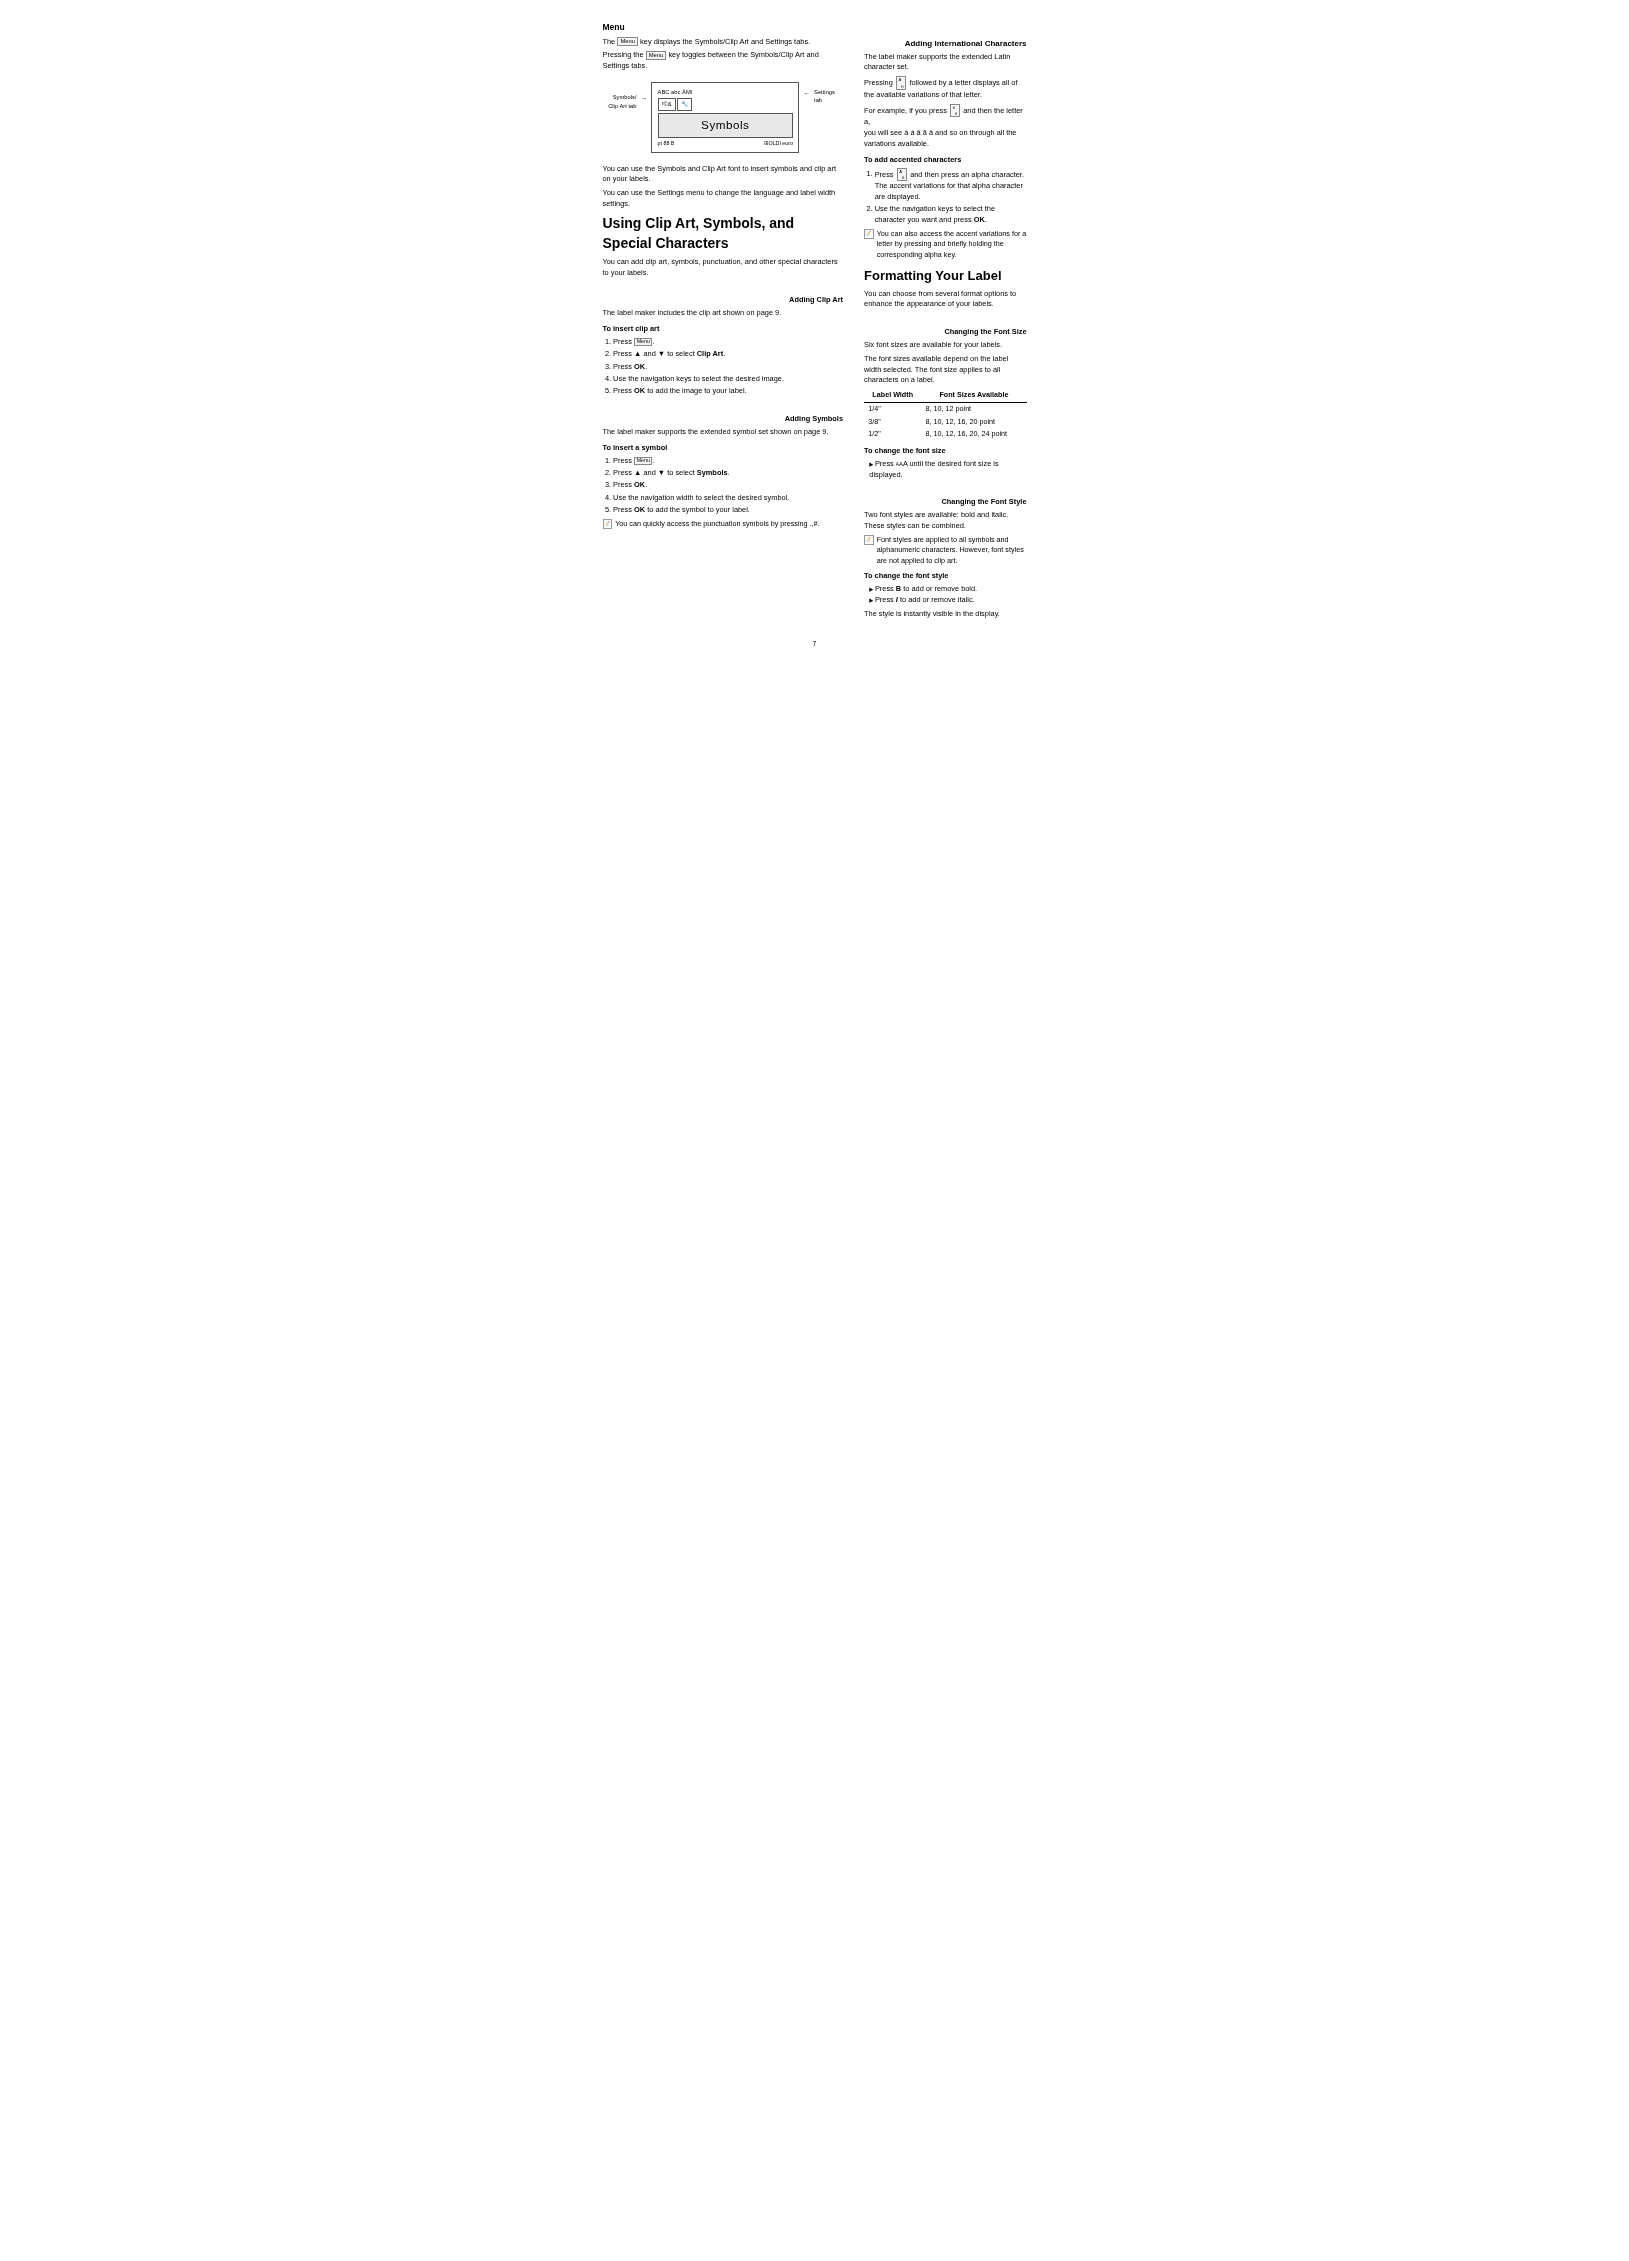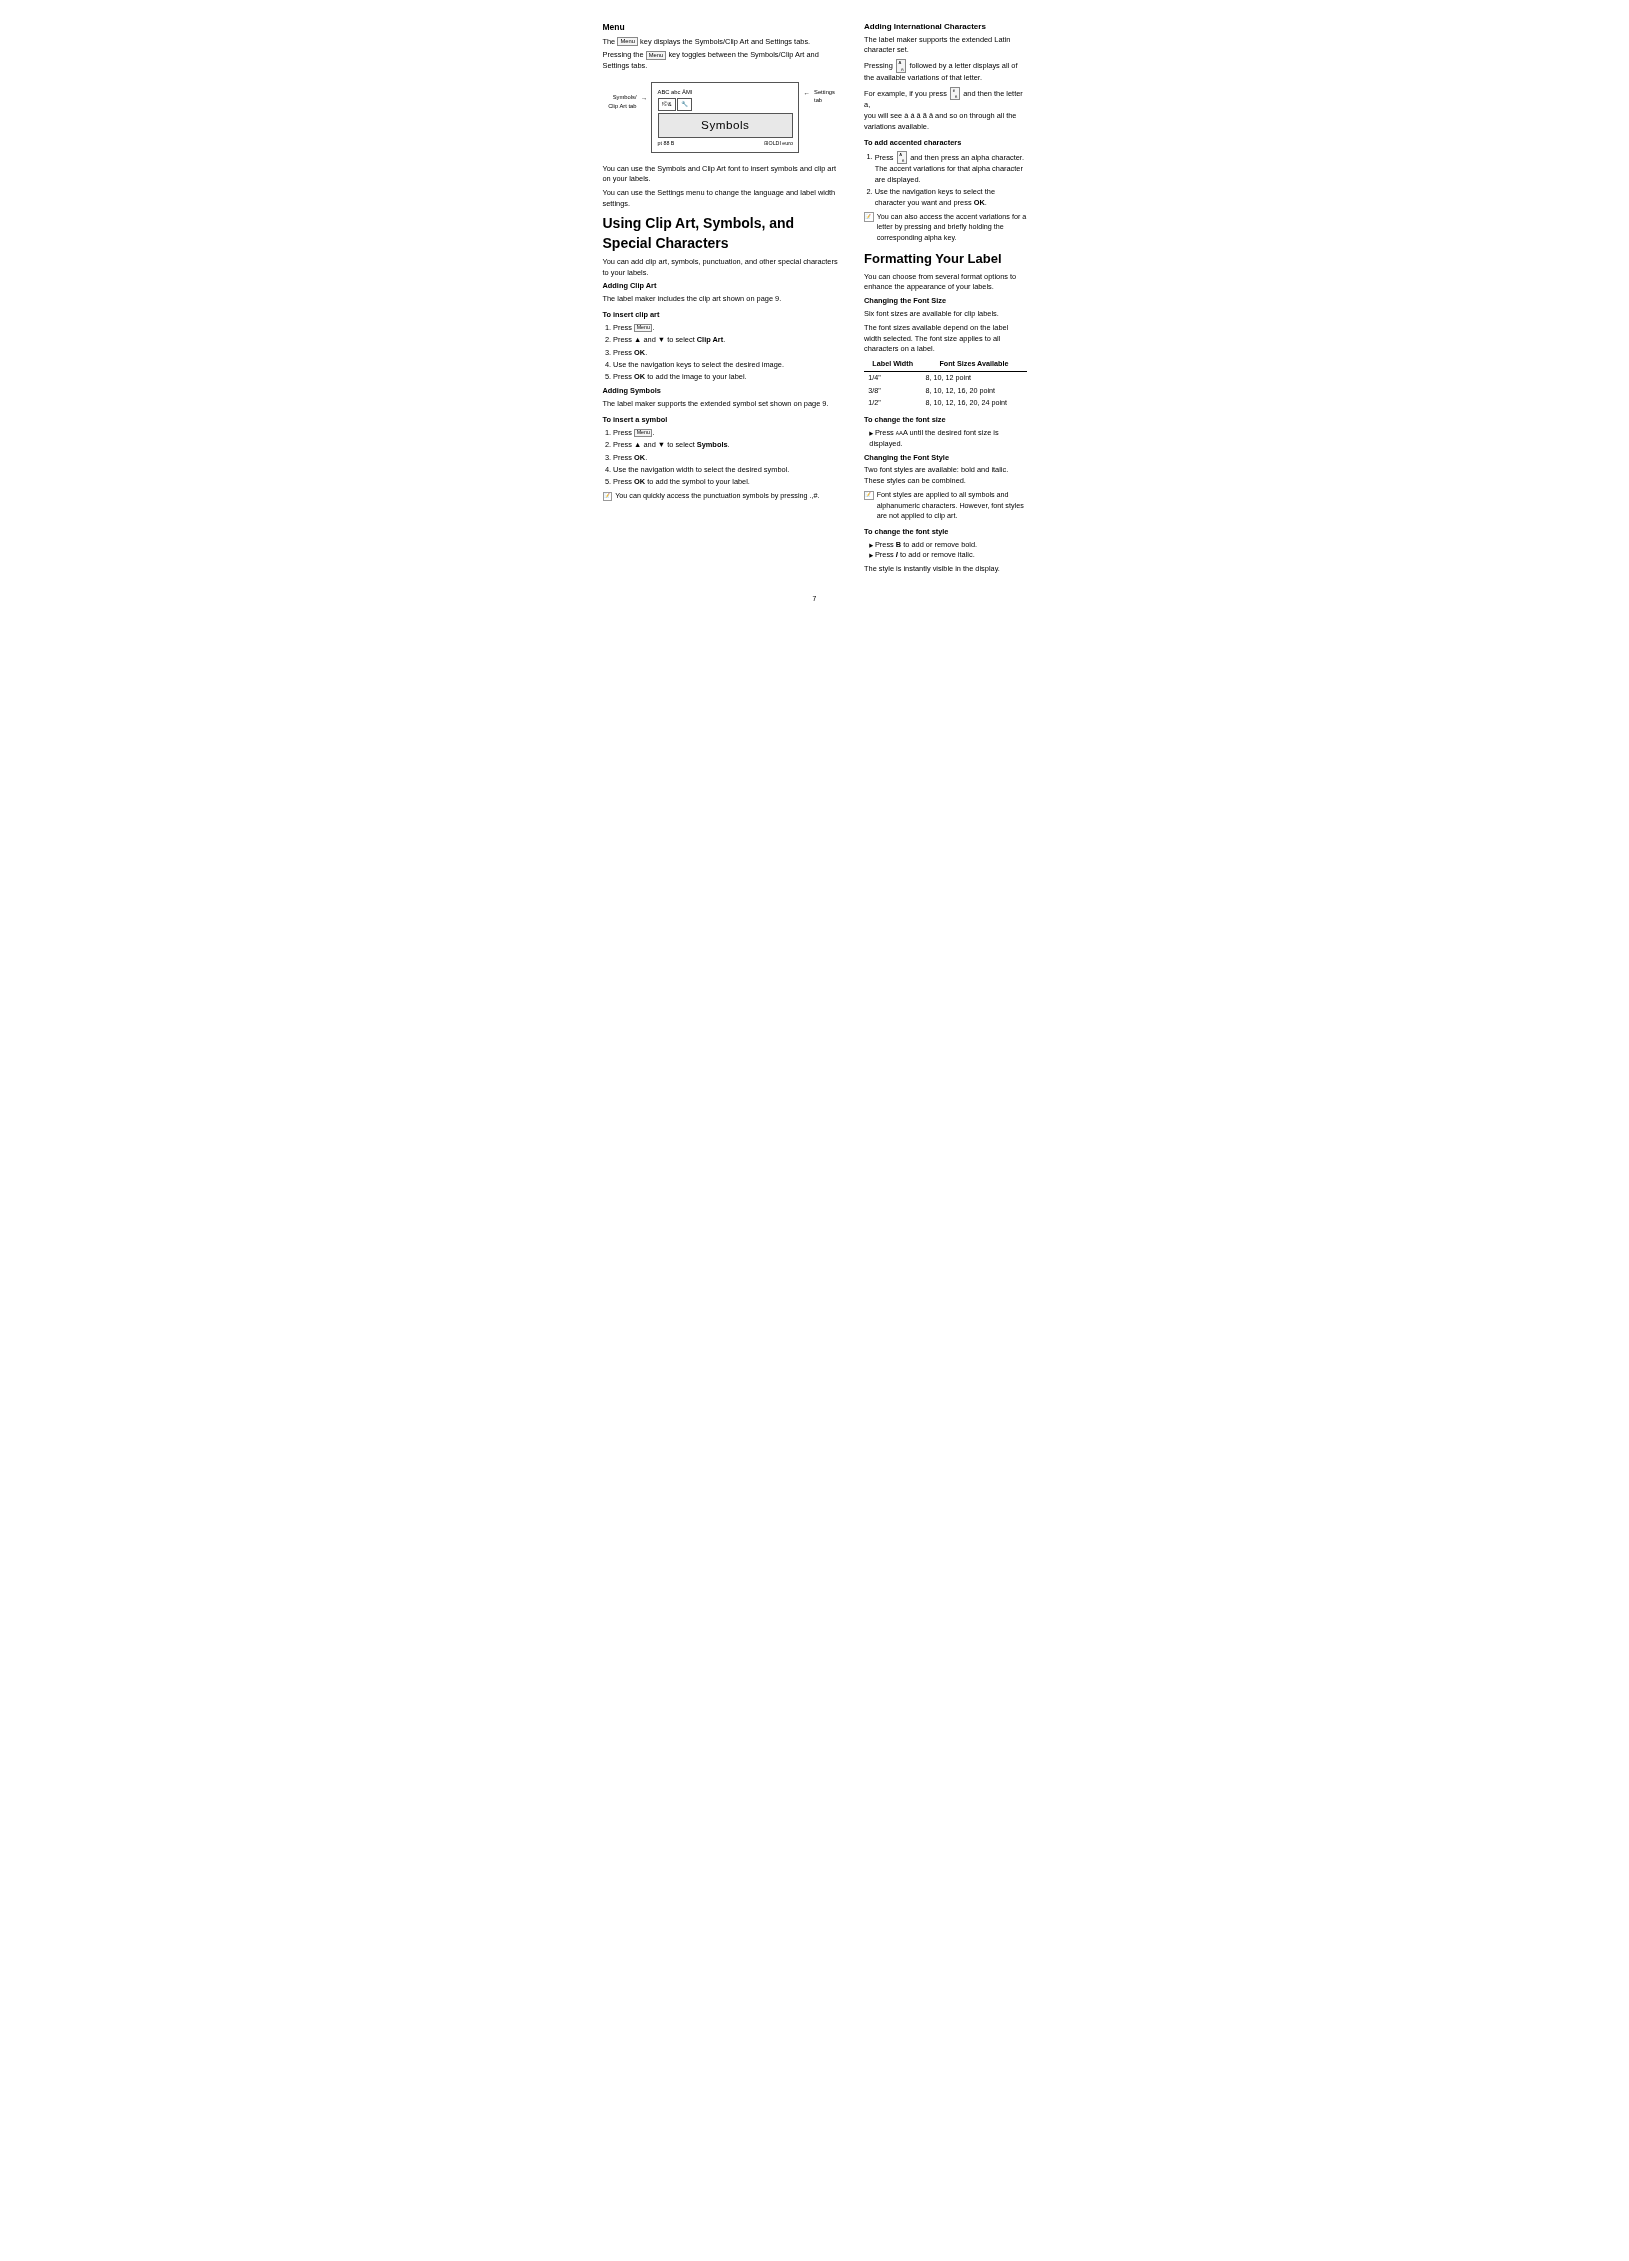--- a/index.html
+++ b/index.html
@@ -22,22 +22,23 @@
       padding-top: 0;
     }
     h2.section-heading {
       font-size: 14px;
       font-weight: bold;
       margin-bottom: 3.2px;
     }
     h3.sub-heading {
       font-size: 7.4px;
       font-weight: bold;
-      margin-top: 0;
-      margin-bottom: 2.1px;
+      margin-top: 17px;
+      margin-bottom: 2.1px;
+      text-align: right;
     }
     h4.task-heading {
       font-size: 7.4px;
       font-weight: bold;
       margin-top: 5.3px;
       margin-bottom: 2.1px;
     }
     p {
       margin-bottom: 3.2px;
     }
@@ -323,21 +324,21 @@
 
     <div class="note-box">
       <div class="note-icon">📝</div>
       <span class="note-text">You can also access the accent variations for a letter by pressing and briefly holding the corresponding alpha key.</span>
     </div>
 
     <h2 class="section-heading" style="font-size:13px; margin-top:6.4px;">Formatting Your Label</h2>
     <p>You can choose from several format options to enhance the appearance of your labels.</p>
 
     <h3 class="sub-heading">Changing the Font Size</h3>
-    <p>Six font sizes are available for clip labels.</p>
+    <p>Six font sizes are available for your labels.</p>
     <p>The font sizes available depend on the label width selected. The font size applies to all characters on a label.</p>
 
     <table class="font-table">
       <thead>
         <tr>
           <th>Label Width</th>
           <th>Font Sizes Available</th>
         </tr>
       </thead>
       <tbody id="font-table-body">

